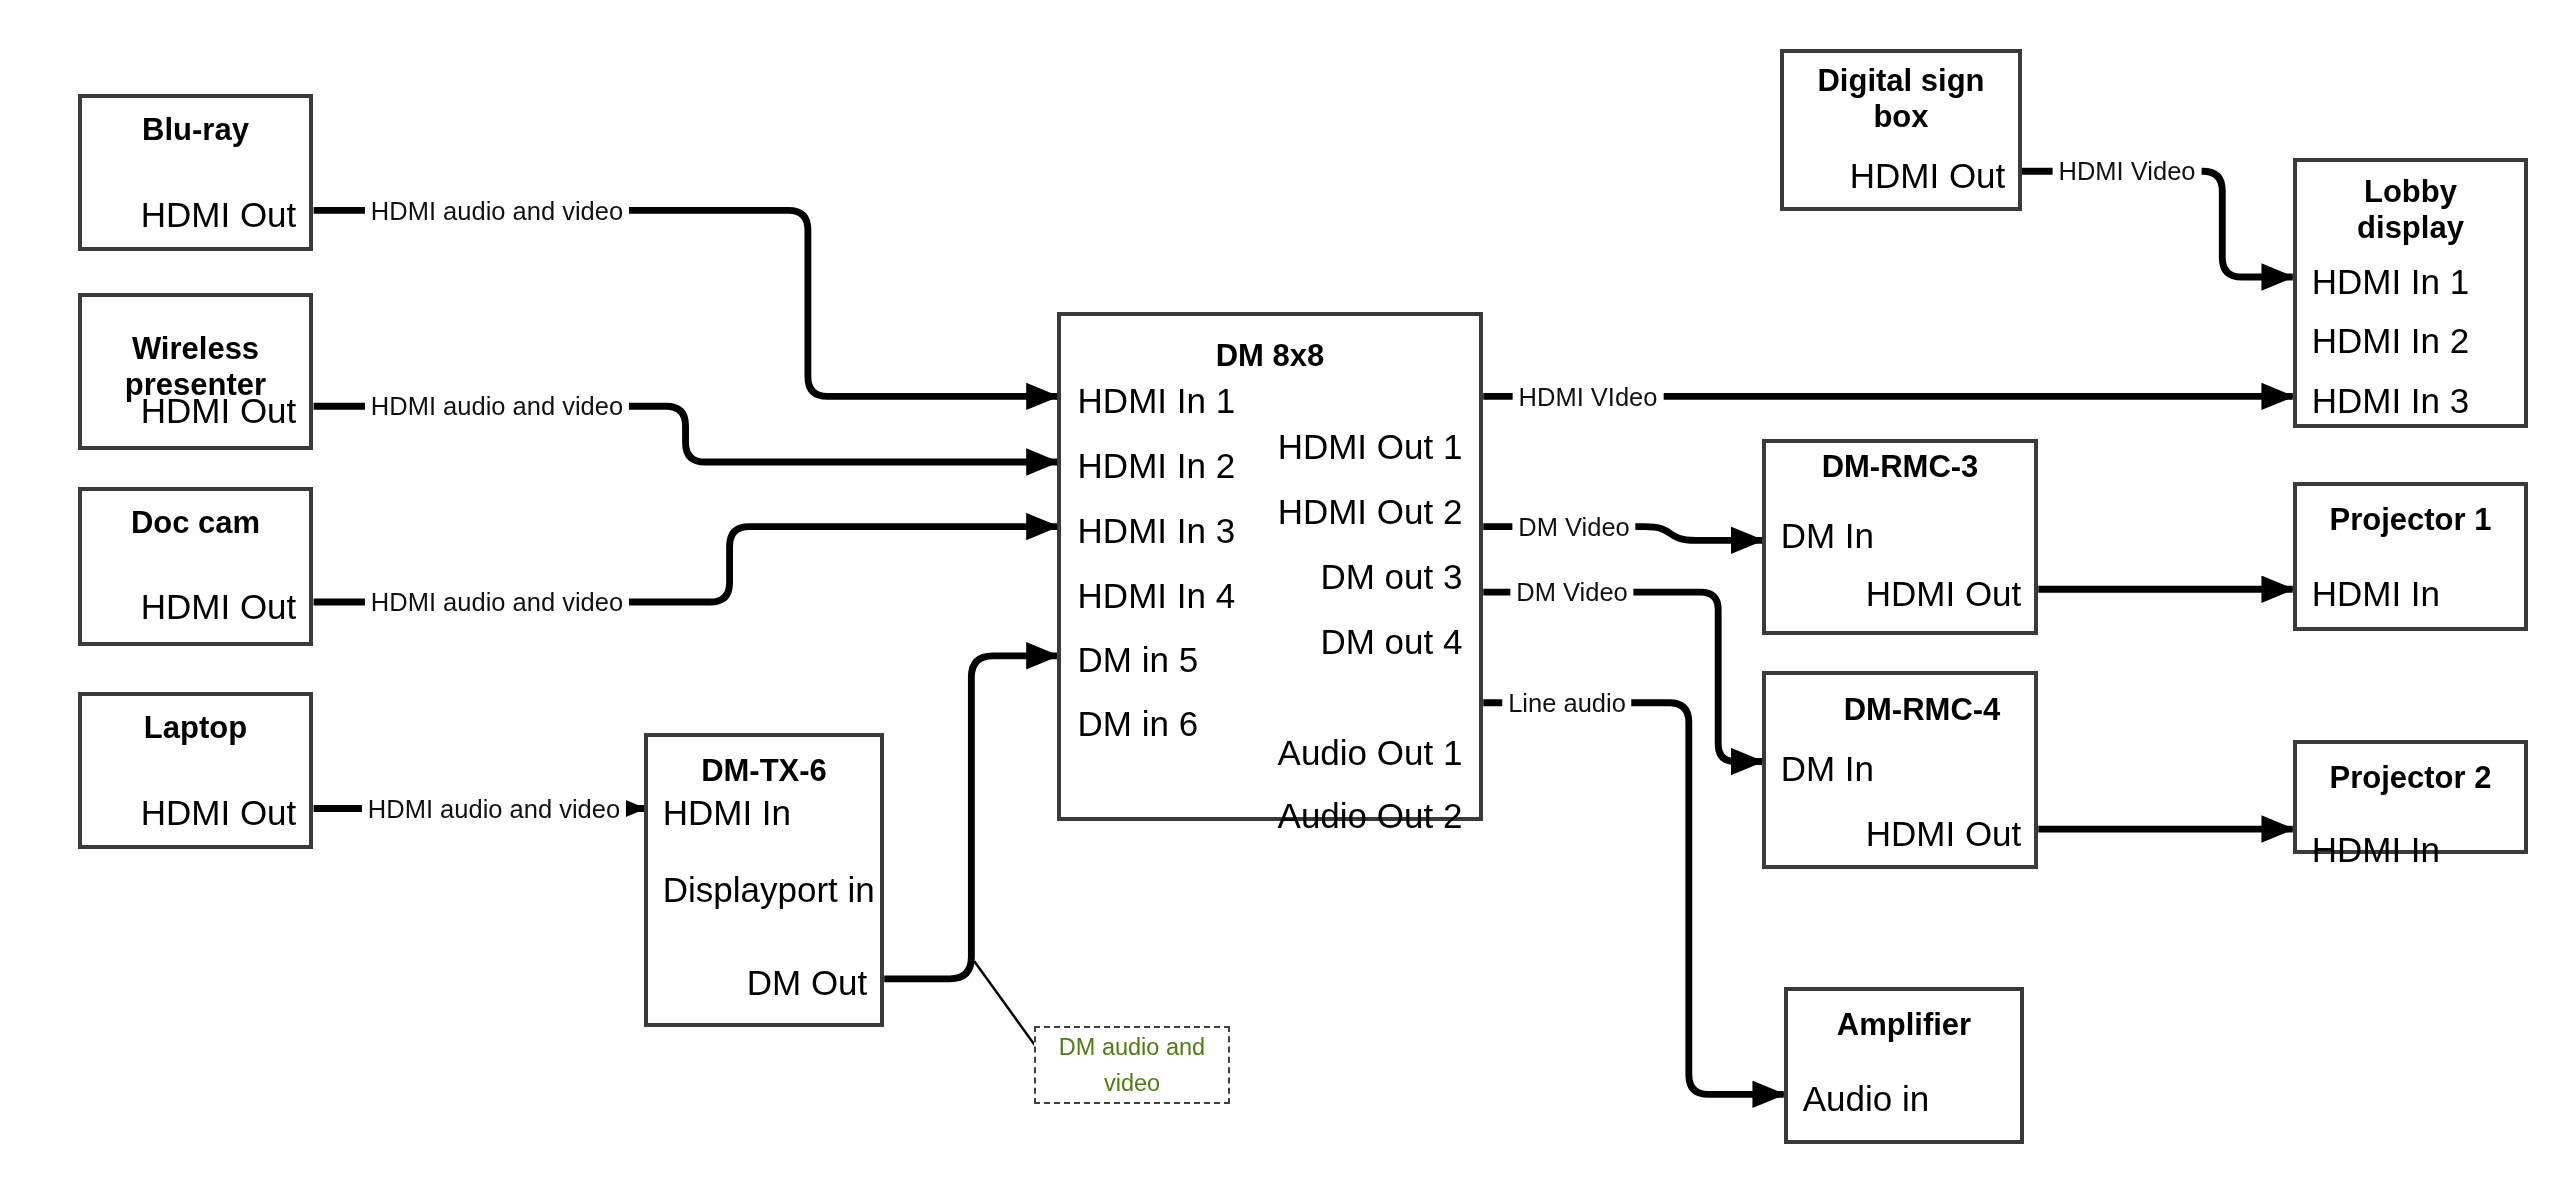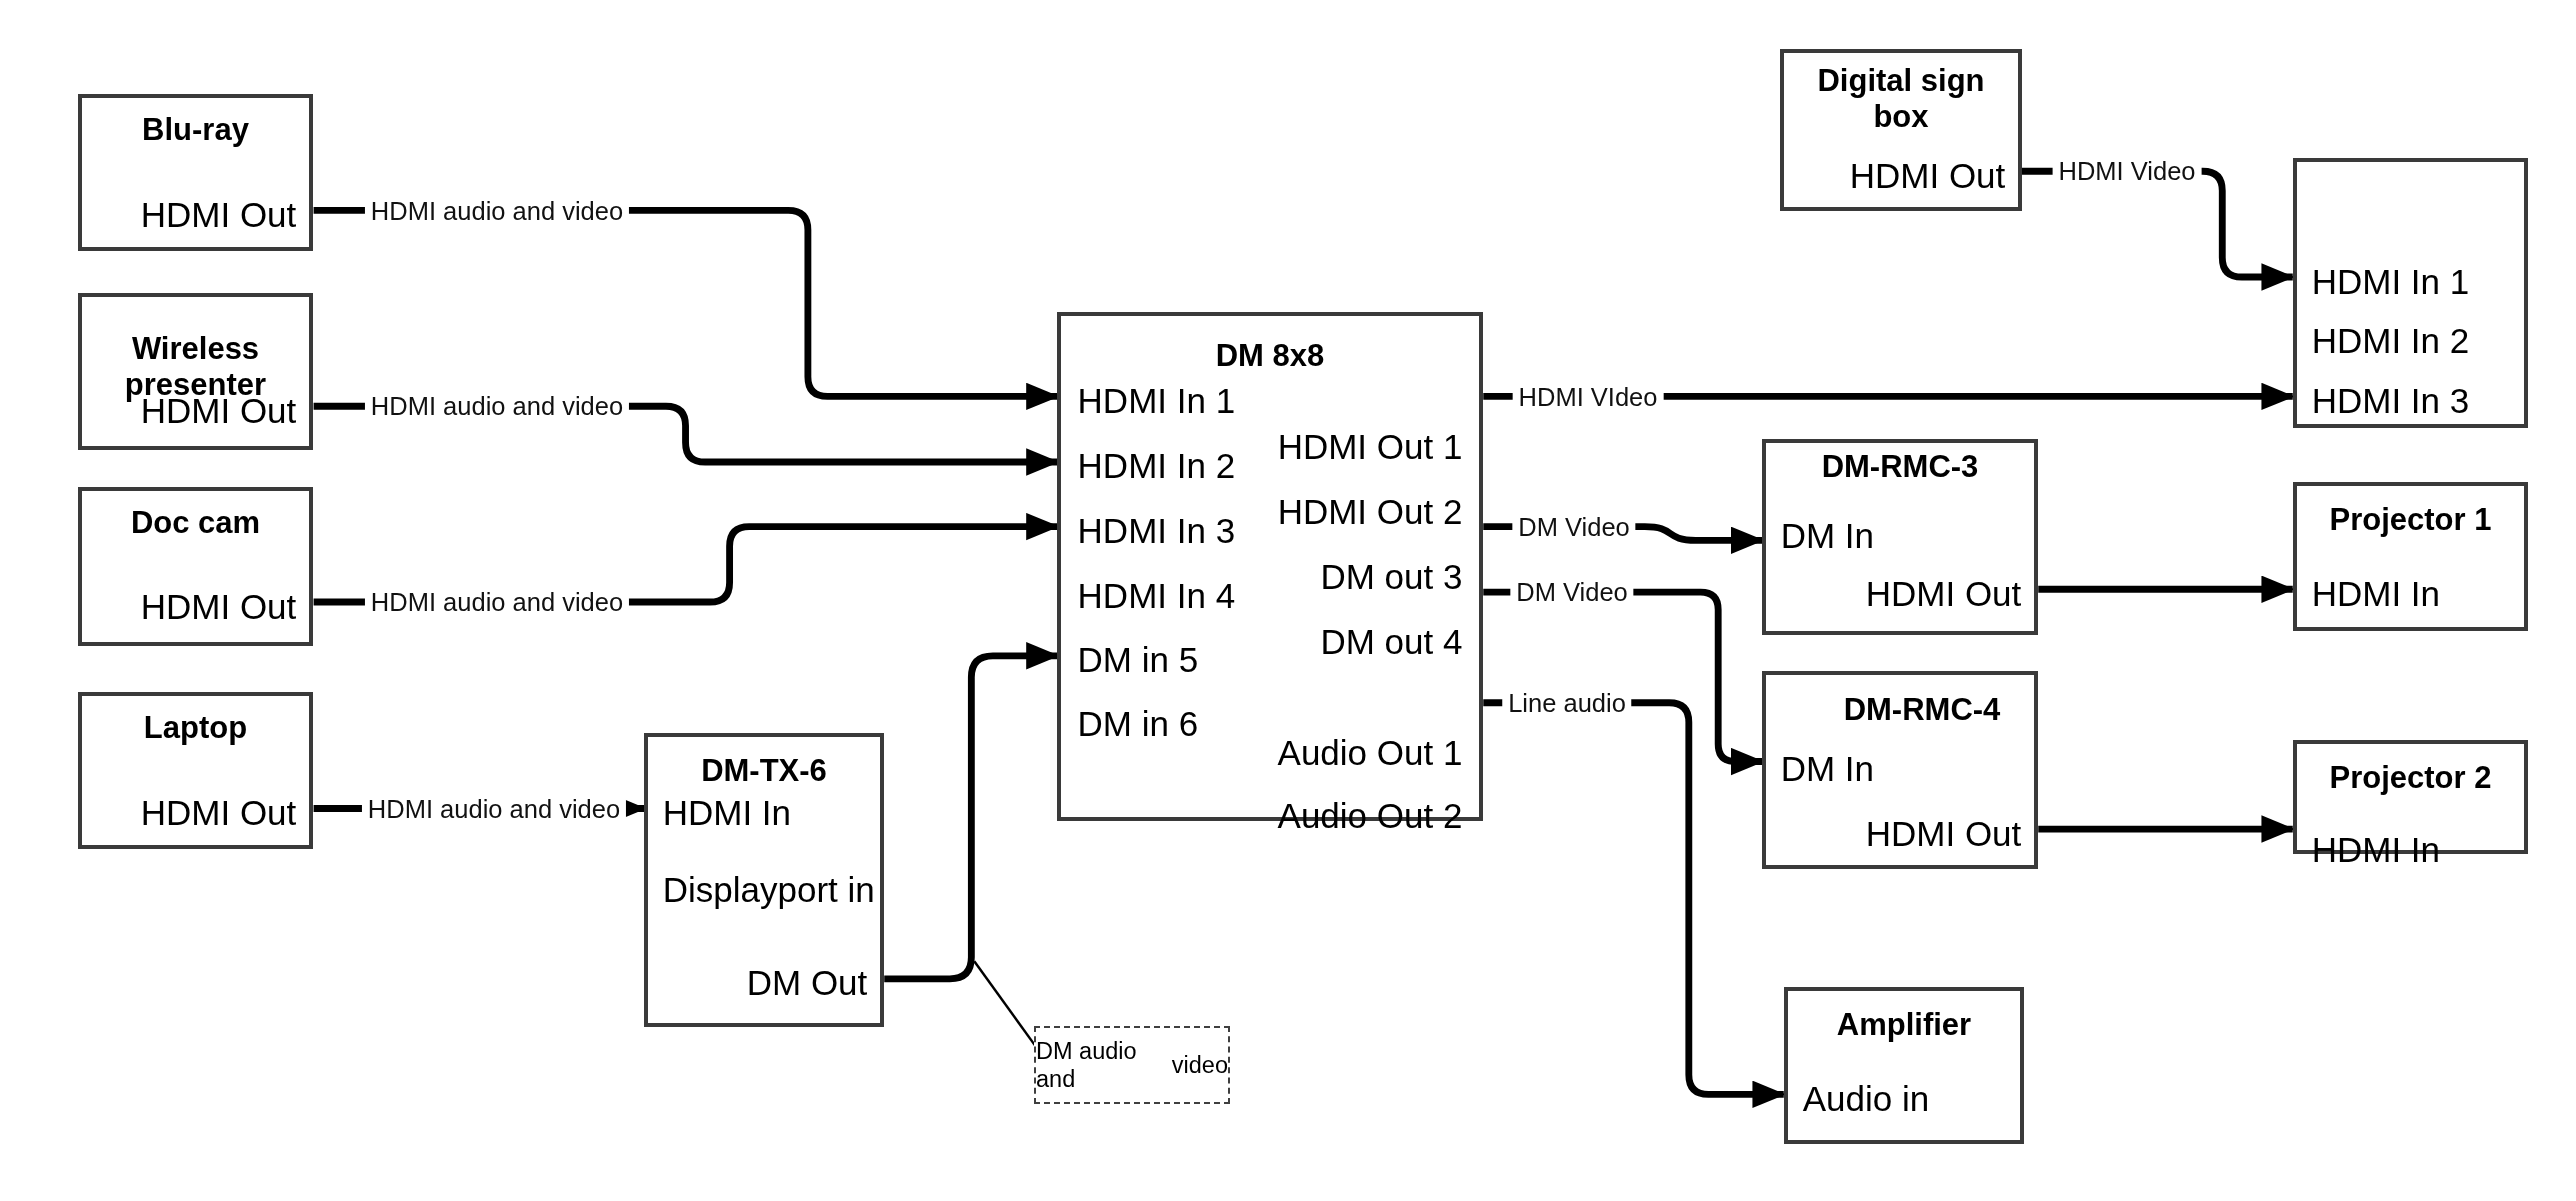--- a/index.html
+++ b/index.html
@@ -45,24 +45,24 @@
     background:#ffffff;
     padding:1px 5.9px;
     font-size:25.5px;line-height:29px;
     white-space:nowrap;
     color:#111;
   }
   .note{
     position:absolute;
     border:2px dashed #3f3f3f;
     background:#ffffff;
-    display:flex;flex-direction:row;
+    display:flex;flex-direction:column;
     align-items:center;justify-content:center;
     font-size:23.5px;line-height:28px;
-    color:#000000;
+    color:#4d7c0f;
     box-sizing:border-box;
     gap:8px;
   }
 </style>
 </head>
 <body>
 
 <div class="canvas">
 
   <svg class="wires" viewBox="0 0 2631 1227">
@@ -128,20 +128,21 @@
     <div class="port right" style="top:375px;">Audio Out 1</div>
     <div class="port right" style="top:438px;">Audio Out 2</div>
   </div>
 
   <div class="node" style="left:1780px;top:49px;width:242px;height:162px;">
     <div class="title" style="top:9.8px;"><span class="title-inner w190">Digital sign box</span></div>
     <div class="port right" style="top:107px;">HDMI Out</div>
   </div>
 
   <div class="node" style="left:2293px;top:158px;width:235px;height:270px;">
+    <div class="title" style="top:11.7px;"><span class="title-inner w140">Lobby display</span></div>
     <div class="port left" style="top:104px;">HDMI In 1</div>
     <div class="port left" style="top:163px;">HDMI In 2</div>
     <div class="port left" style="top:223px;">HDMI In 3</div>
   </div>
 
   <div class="node" style="left:1762px;top:439px;width:276px;height:196px;">
     <div class="title" style="top:6px;"><span class="title-inner">DM-RMC-3</span></div>
     <div class="port left" style="top:77px;">DM In</div>
     <div class="port right" style="top:135px;">HDMI Out</div>
   </div>

